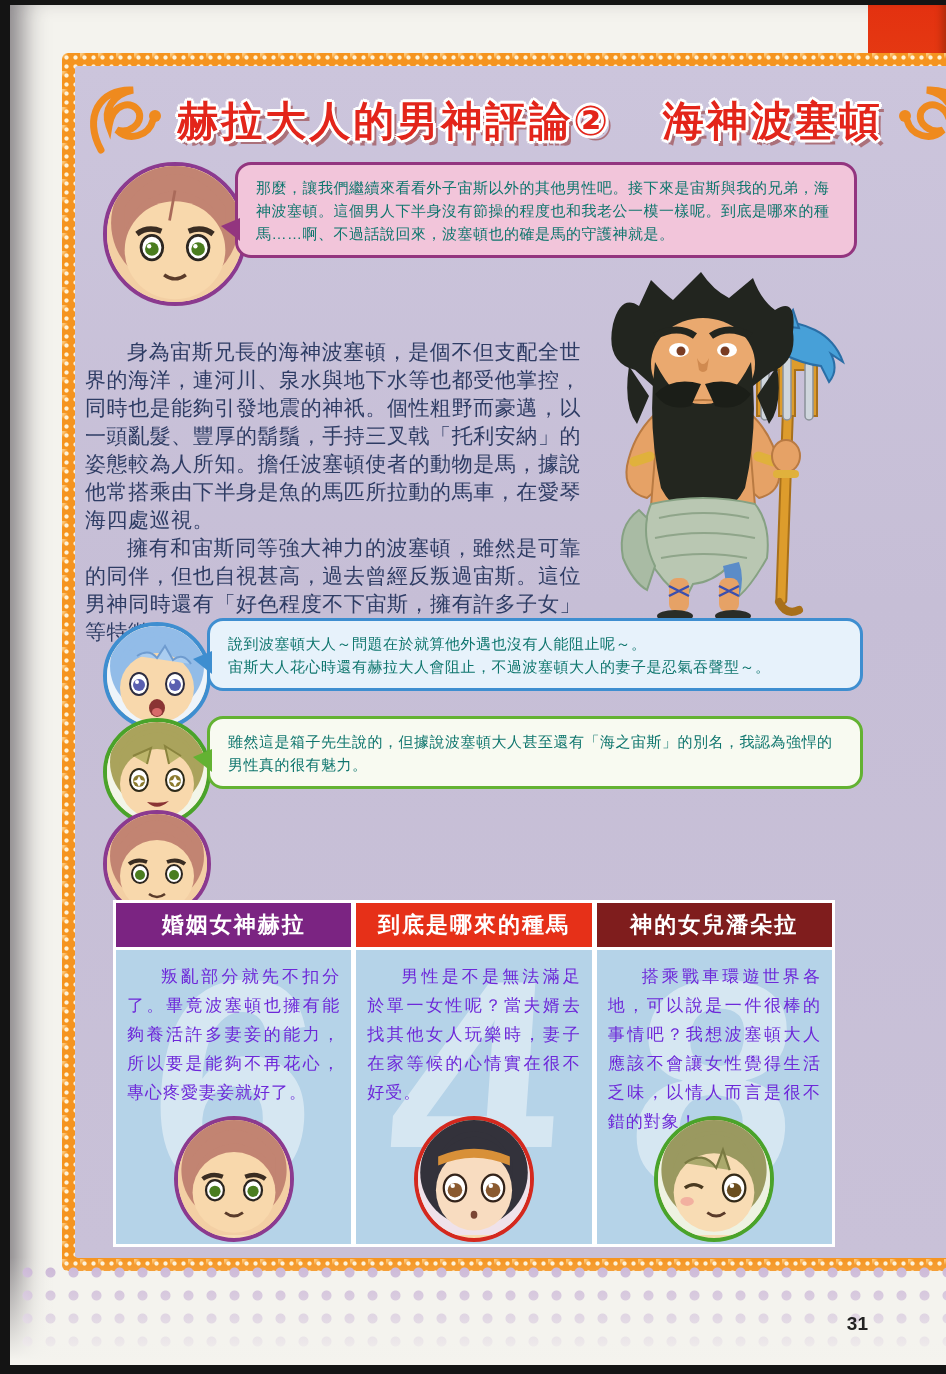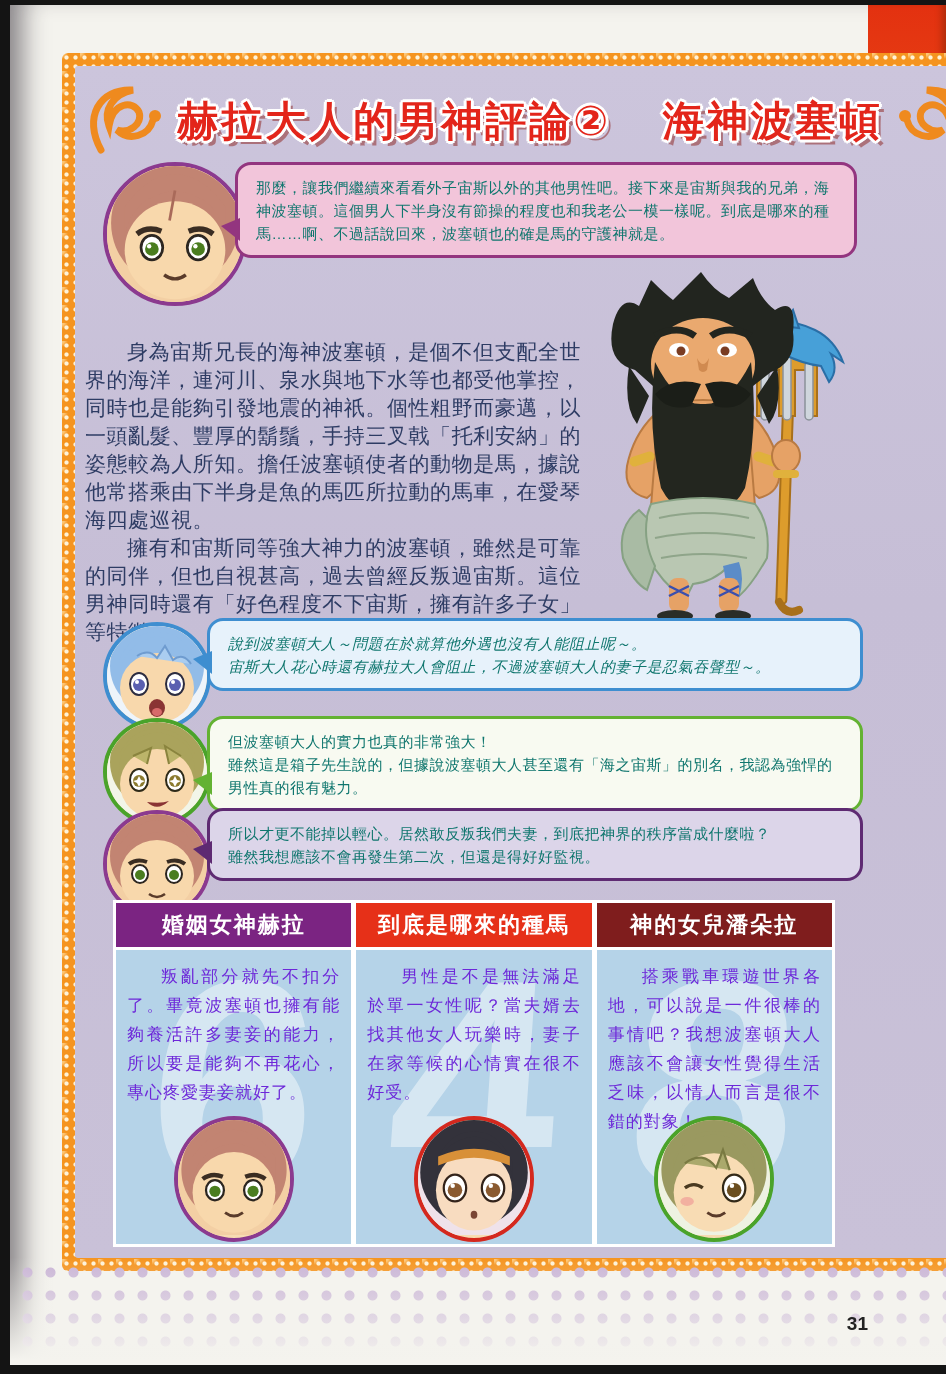--- a/index.html
+++ b/index.html
@@ -232,21 +232,21 @@
           <ellipse cx="32" cy="58" rx="9" ry="11" fill="#fff" stroke="#2c2c40" stroke-width="2"></ellipse>
           <ellipse cx="68" cy="58" rx="9" ry="11" fill="#fff" stroke="#2c2c40" stroke-width="2"></ellipse>
           <circle cx="32" cy="59" r="6" fill="#5a5fb0"></circle>
             <circle cx="68" cy="59" r="6" fill="#5a5fb0"></circle>
           <circle cx="30" cy="56" r="2" fill="#fff"></circle>
             <circle cx="66" cy="56" r="2" fill="#fff"></circle>
           <ellipse cx="50" cy="82" rx="8" ry="9" fill="#8a3434"></ellipse>
           <ellipse cx="50" cy="86" rx="5" ry="4" fill="#d86a6a"></ellipse>
         </svg>
       </div>
-      <div class="bubble b-blue" style="left:132px;top:552px;width:614px;font-style:italic;">
+      <div class="bubble b-blue" style="left:132px;top:552px;width:614px;">
         <span class="tail"></span>
         <div>說到波塞頓大人～問題在於就算他外遇也沒有人能阻止呢～。</div>
         <div>宙斯大人花心時還有赫拉大人會阻止，不過波塞頓大人的妻子是忍氣吞聲型～。</div>
       </div>
 
       <div class="avatar av-ring-green" style="left:28px;top:652px;width:100px;height:100px;">
         <svg viewBox="0 0 100 100">
           <rect width="100" height="100" fill="#f2f5e8"></rect>
           <circle cx="50" cy="40" r="47" fill="#aaa35c"></circle>
           <ellipse cx="50" cy="62" rx="37" ry="35" fill="#f8d8ac"></ellipse>
@@ -256,42 +256,36 @@
           <ellipse cx="68" cy="58" rx="9" ry="11" fill="#fff" stroke="#2e2a18" stroke-width="2"></ellipse>
           <circle cx="32" cy="59" r="6" fill="#8a7a2e"></circle>
             <circle cx="68" cy="59" r="6" fill="#8a7a2e"></circle>
           <path d="M32,54 L34,58 L38,59 L34,61 L32,65 L30,61 L26,59 L30,58 Z" fill="#fff"></path>
           <path d="M68,54 L70,58 L74,59 L70,61 L68,65 L66,61 L62,59 L66,58 Z" fill="#fff"></path>
           <path d="M40,80 Q50,90 62,79 Q54,82 40,80 Z" fill="#8a3434"></path>
         </svg>
       </div>
       <div class="bubble b-green" style="left:132px;top:650px;width:614px;">
         <span class="tail"></span>
-        <div>但波塞頓大人的實力也真的非常強大！</div>
         <div>雖然這是箱子先生說的，但據說波塞頓大人甚至還有「海之宙斯」的別名，我認為強悍的男性真的很有魅力。</div>
       </div>
 
       <div class="avatar av-ring-purple" style="left:28px;top:744px;width:100px;height:100px;">
         <svg viewBox="0 0 100 100">
           <rect width="100" height="100" fill="#f3cfa4"></rect>
           <circle cx="50" cy="42" r="47" fill="#c28472"></circle>
           <ellipse cx="50" cy="62" rx="37" ry="36" fill="#f8d8ac"></ellipse>
           <path d="M13,52 Q18,22 50,18 Q82,22 87,52 L87,30 Q70,6 50,6 Q30,6 13,30 Z" fill="#c28472"></path>
           <path d="M22,50 Q30,44 40,48 M60,48 Q70,44 78,50" stroke="#3a2d22" stroke-width="4" fill="none"></path>
           <ellipse cx="33" cy="60" rx="8" ry="9" fill="#fff" stroke="#2c2620" stroke-width="2"></ellipse>
           <ellipse cx="67" cy="60" rx="8" ry="9" fill="#fff" stroke="#2c2620" stroke-width="2"></ellipse>
           <circle cx="33" cy="61" r="5" fill="#4a7d1f"></circle>
             <circle cx="67" cy="61" r="5" fill="#4a7d1f"></circle>
           <path d="M42,80 Q50,86 58,80" stroke="#5a3b2a" stroke-width="2.5" fill="none"></path>
         </svg>
-      </div>
-      <div class="bubble b-purple" style="left:132px;top:742px;width:614px;">
-        <span class="tail"></span>
-        <div>所以才更不能掉以輕心。居然敢反叛我們夫妻，到底把神界的秩序當成什麼啦？</div>
-        <div>雖然我想應該不會再發生第二次，但還是得好好監視。</div>
       </div>
 
       <div class="cols">
         <div class="col">
           <div class="col-head">婚姻女神赫拉</div>
           <div class="col-body">
             <div class="watermark">6</div>
             <div class="col-text">叛亂部分就先不扣分了。畢竟波塞頓也擁有能夠養活許多妻妾的能力，所以要是能夠不再花心，專心疼愛妻妾就好了。</div>
             <div class="col-avatar av-ring-purple">
               <svg viewBox="0 0 100 100">

